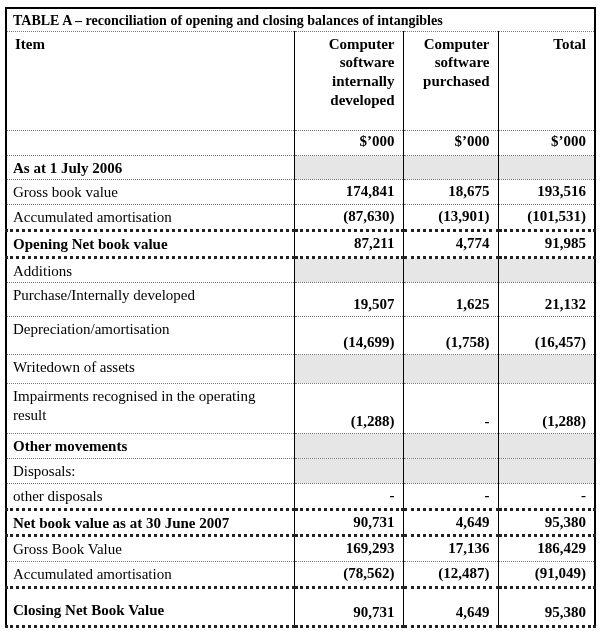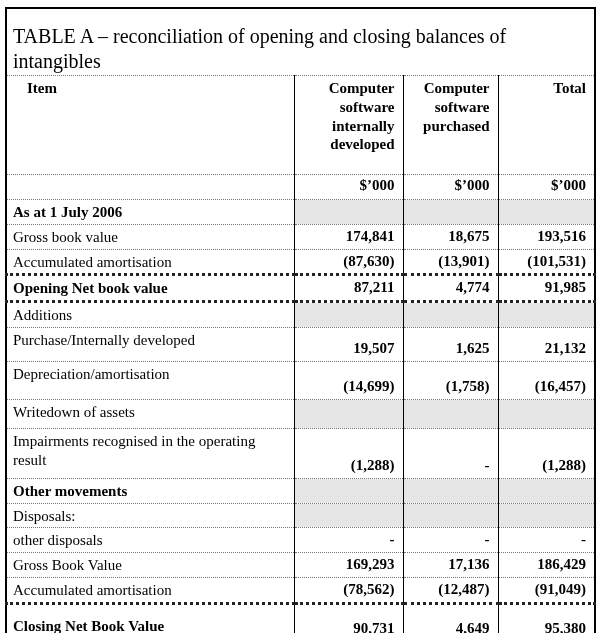--- a/index.html
+++ b/index.html
@@ -26,32 +26,32 @@
     border-right: 1px solid #000;
     border-top: 1px dotted #777;
     border-bottom: 1px dotted #777;
     font-size: 15px;
     line-height: 1.25;
     overflow: hidden;
   }
 
   
   tr.title-row td {
-    font-weight: normal;
-    font-size: 20px;
+    font-weight: bold;
+    font-size: 14px;
     height: 23px;
-    padding: 15px 4px 1px 6px;
+    padding: 2px 4px 1px 6px;
     vertical-align: middle;
     text-align: left;
     border-top: none;
   }
 
   
   tr.head-row td { height: 99px; vertical-align: top; font-weight: bold; }
-  tr.head-row td.h-item { text-align: left; padding: 3px 4px 0 20px; }
+  tr.head-row td.h-item { text-align: left; padding: 3px 4px 0 8px; }
   tr.head-row td.h-num  { text-align: right; padding: 3px 8px 0 4px; }
 
   
   tr.units-row td { height: 25px; vertical-align: bottom; font-weight: bold; text-align: right; padding: 0 8px 4px 4px; }
 
   
   td.label {
     text-align: left;
     vertical-align: top;
     padding: 3px 4px 2px 6px;
@@ -164,20 +164,26 @@
           <td class="num shaded"></td>
           <td class="num shaded"></td>
           <td class="num shaded"></td>
         </tr>
         <tr style="height: 23px;">
           <td class="label">other disposals</td>
           <td class="num">-</td>
           <td class="num">-</td>
           <td class="num">-</td>
         </tr>
+        <tr class="heavy" style="height: 23px;">
+          <td class="label lbold">Net book value as at 30 June 2007</td>
+          <td class="num">90,731</td>
+          <td class="num">4,649</td>
+          <td class="num">95,380</td>
+        </tr>
         <tr style="height: 22px;">
           <td class="label">Gross Book Value</td>
           <td class="num">169,293</td>
           <td class="num">17,136</td>
           <td class="num">186,429</td>
         </tr>
         <tr style="height: 22px;">
           <td class="label">Accumulated amortisation</td>
           <td class="num">(78,562)</td>
           <td class="num">(12,487)</td>

